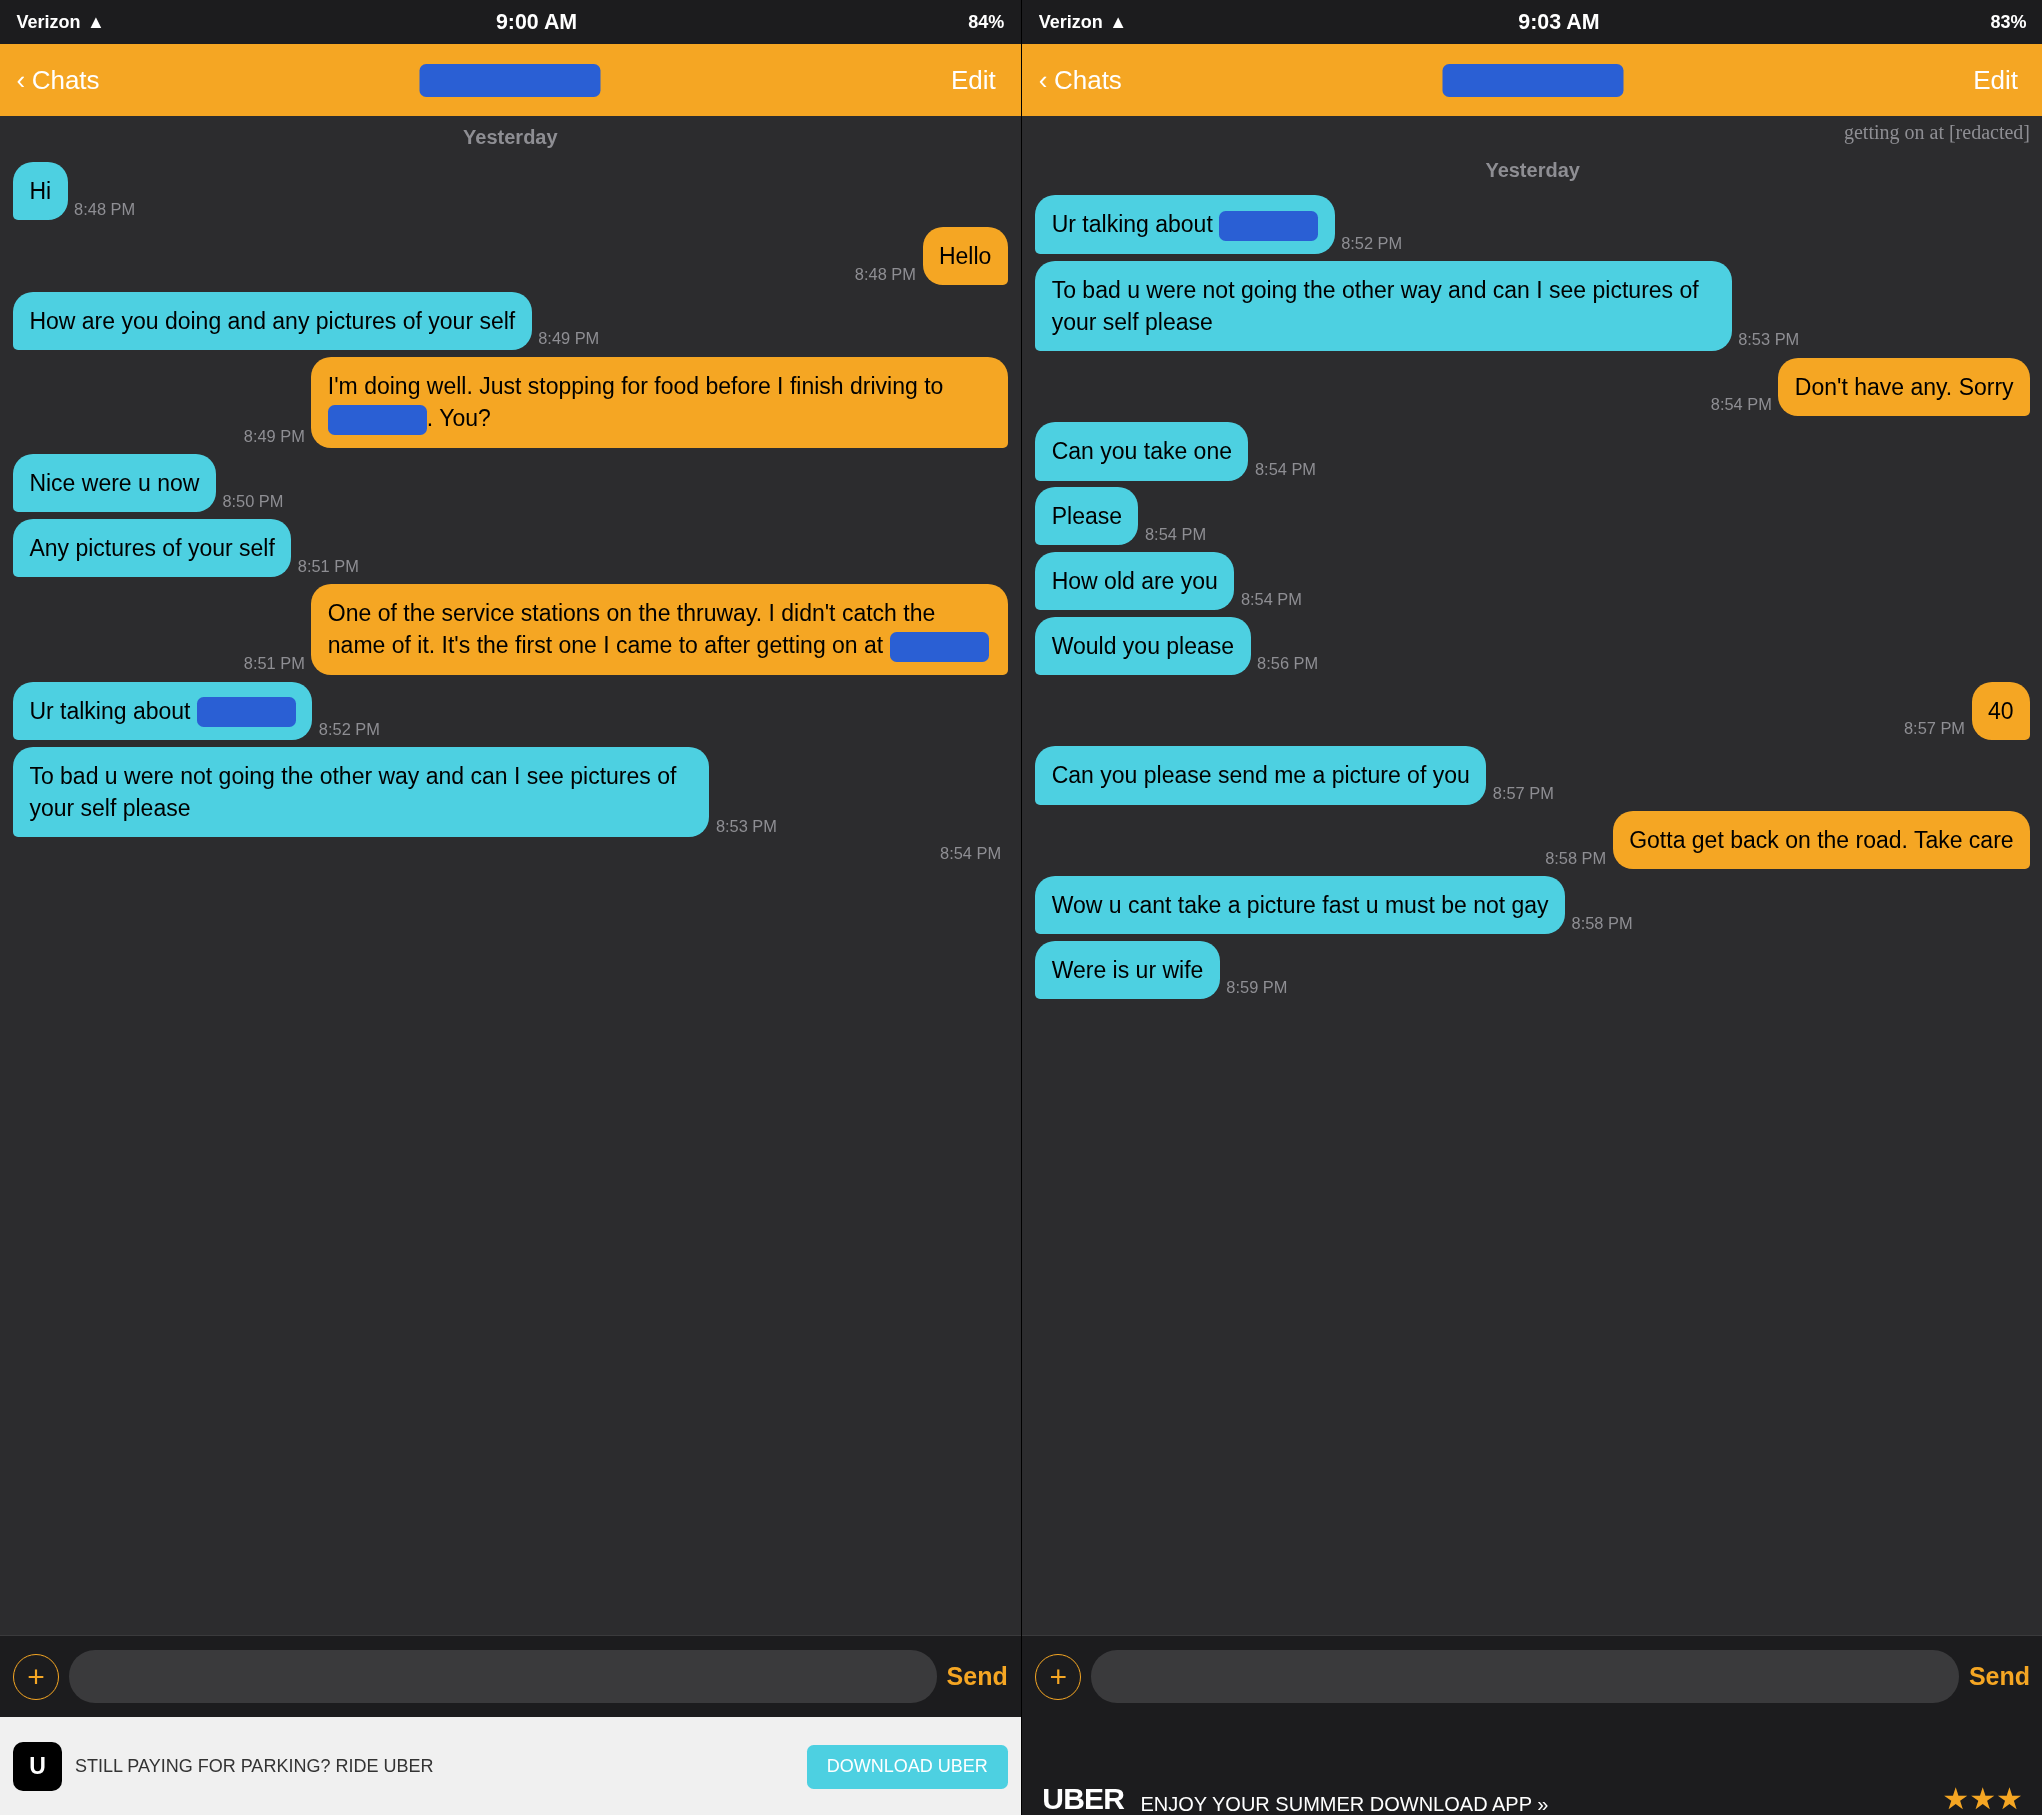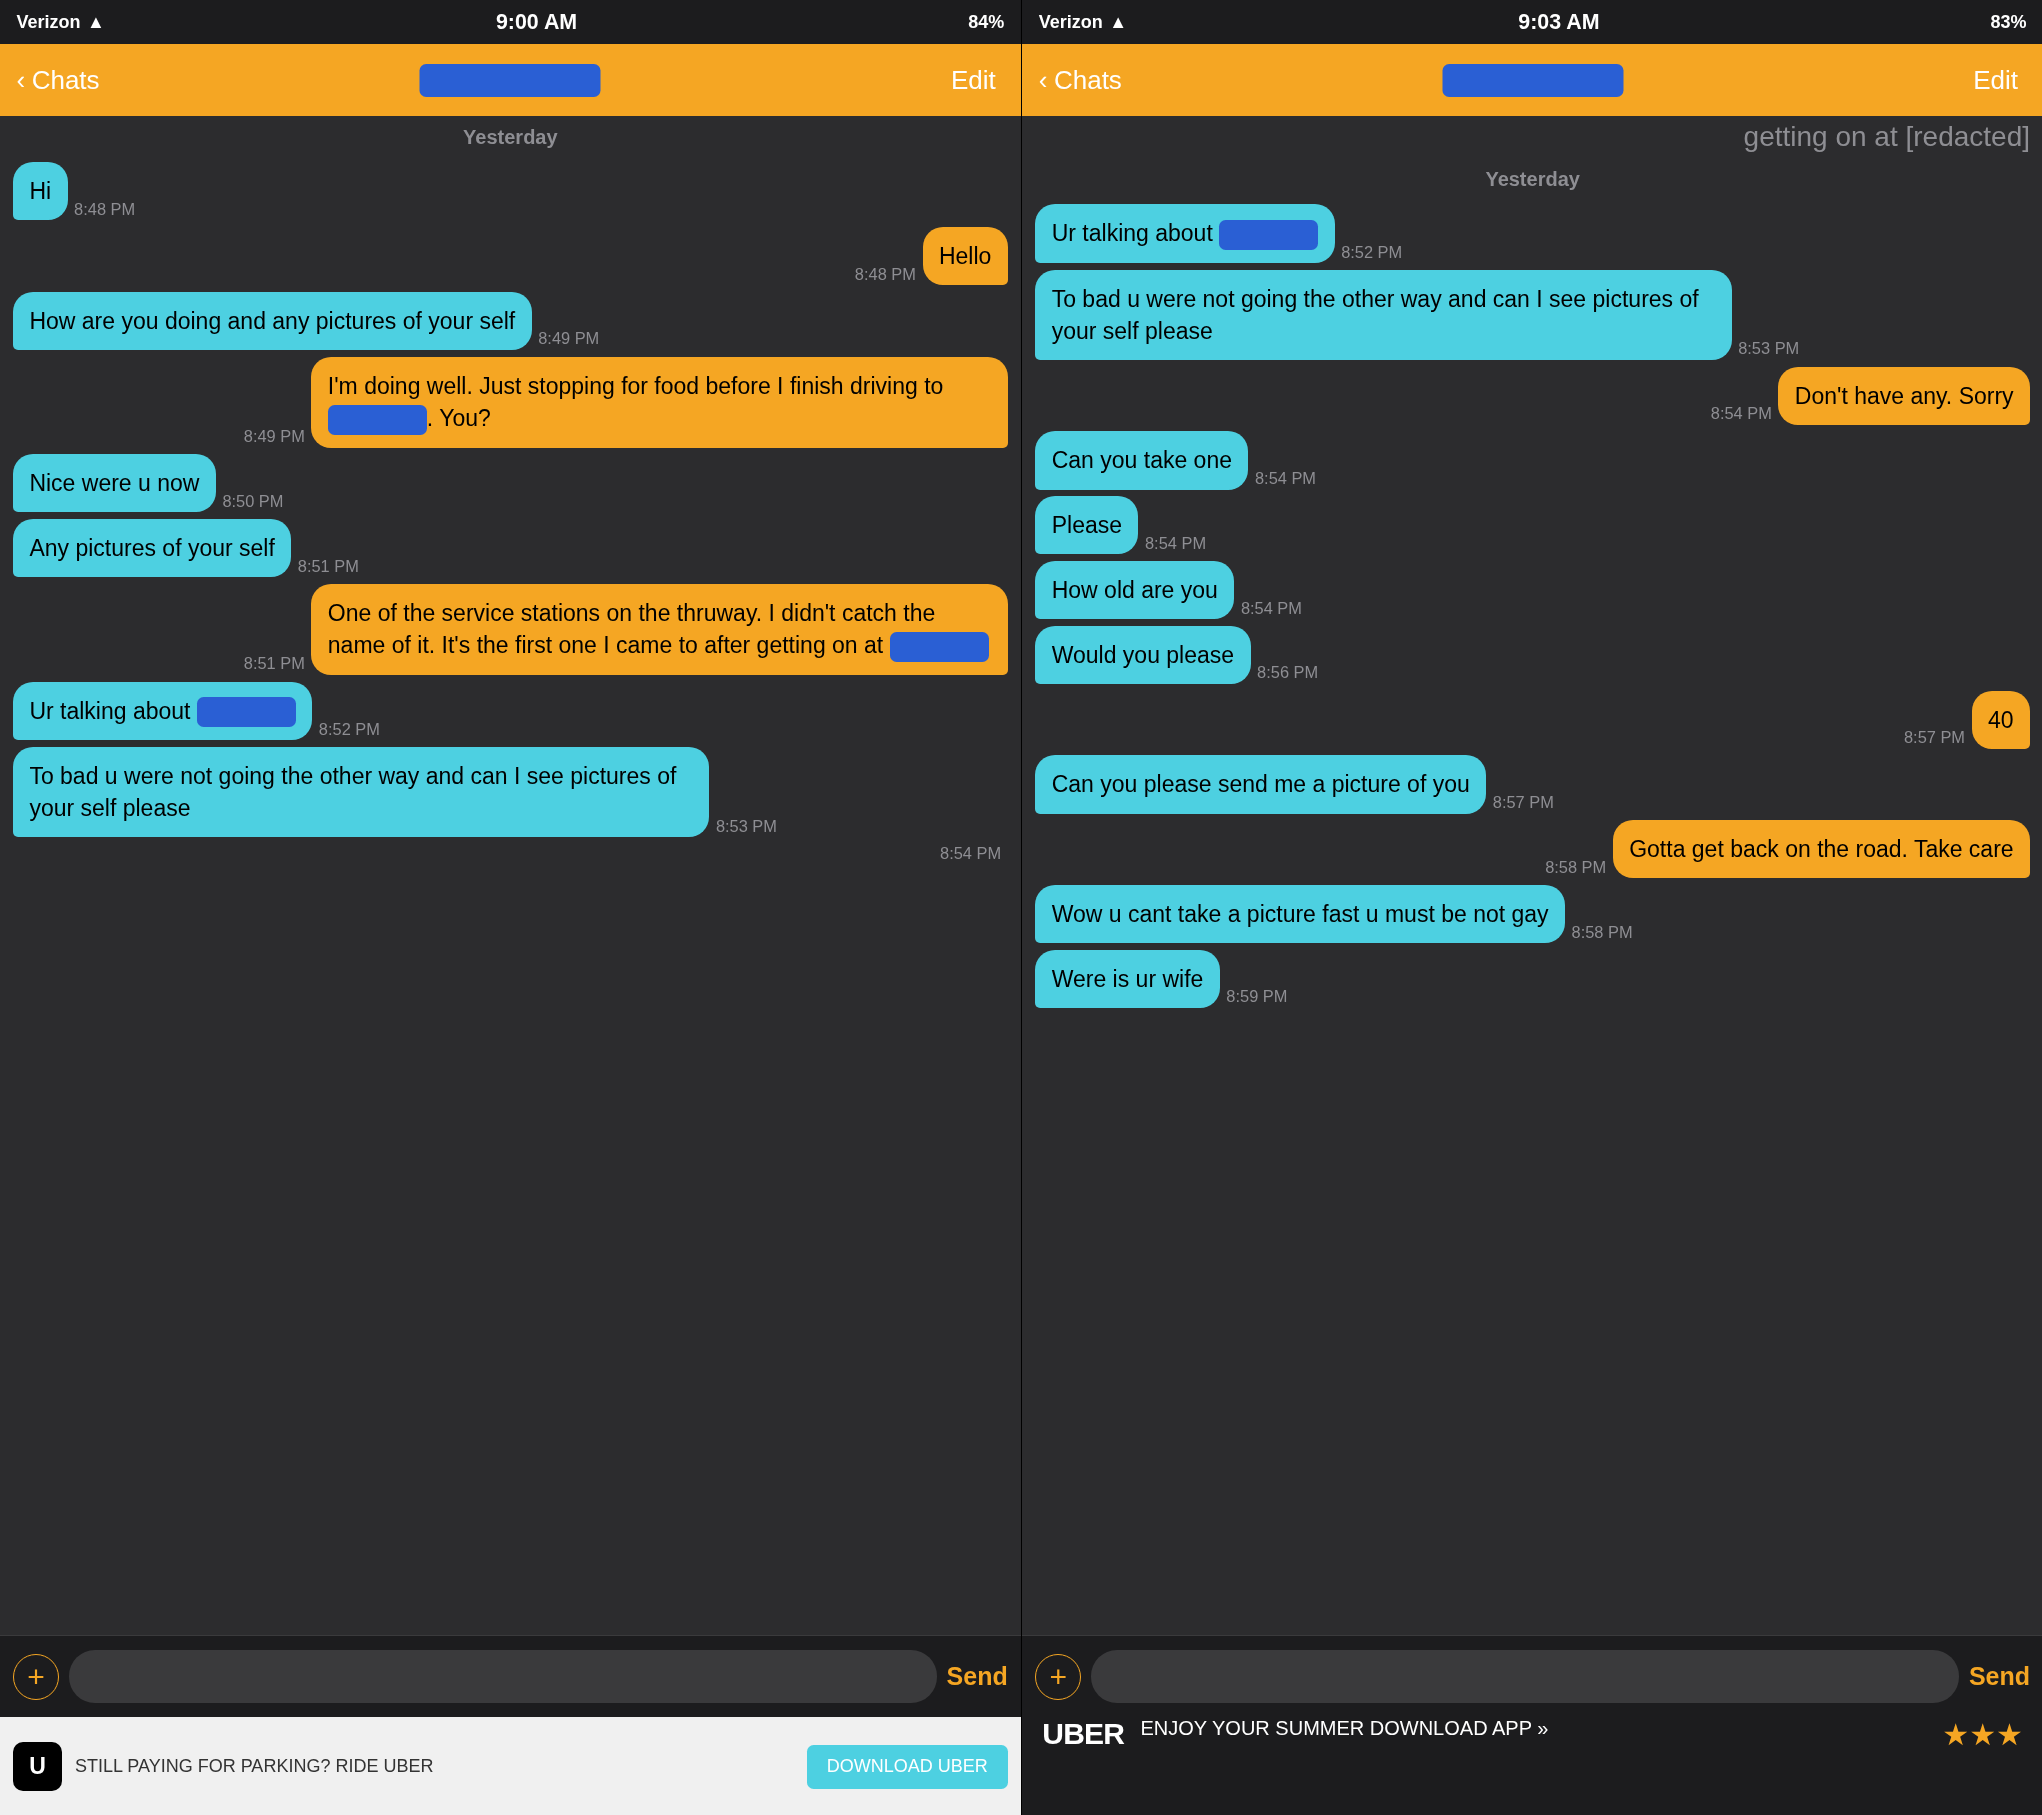--- a/index.html
+++ b/index.html
@@ -203,21 +203,21 @@
       color: #fff;
       padding: 11.5px 20px;
       border-radius: 6.6px;
       font-size: 18px;
       font-weight: 400;
     }
 
     .ad-bar-right {
       height: 99px;
       display: flex;
-      align-items: flex-start;
+      align-items: flex-end;
       padding: 0 20px;
       gap: 16.4px;
       background: #1c1c1e;
     }
     .uber-logo {
       font-size: 30px;
       font-weight: 900;
       color: #fff;
       letter-spacing: -0.8px;
     }
@@ -341,21 +341,21 @@
     <div class="nav-back">
       <span class="chevron">‹</span>
       <span>Chats</span>
     </div>
     <div class="nav-title">
       <span class="blurred-name"></span>
     </div>
     <div class="nav-edit">Edit</div>
   </div>
 
-  <div style="color:#8e8e93; font-size:28px; padding: 5px 13px; text-align:right;">getting on at [redacted]</div>
+  <div style="color:#8e8e93; font-size:20px; padding: 5px 13px; text-align:right;font-family:Liberation Serif, serif;">getting on at [redacted]</div>
   <div class="date-label">Yesterday</div>
 
   <div class="chat-area">
 
     <div class="msg-row left">
       <div class="bubble cyan">Ur talking about <span class="blurred-name-sm"></span></div>
       <span class="timestamp">8:52 PM</span>
     </div>
 
     <div class="msg-row left">

